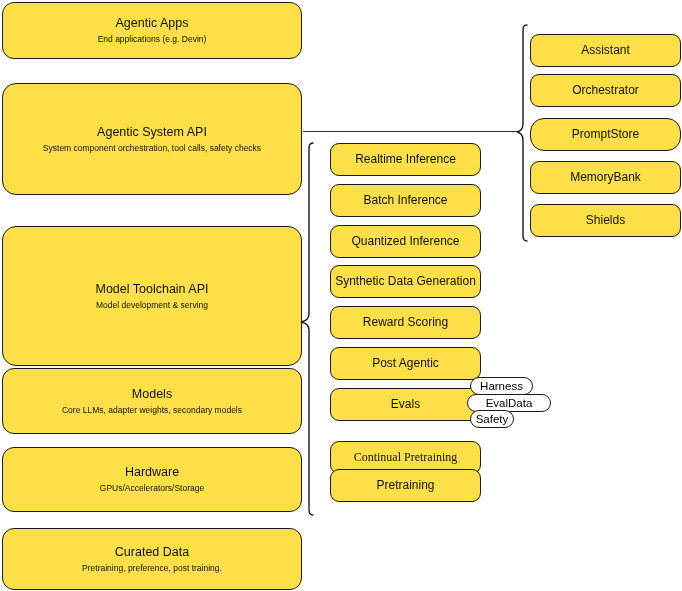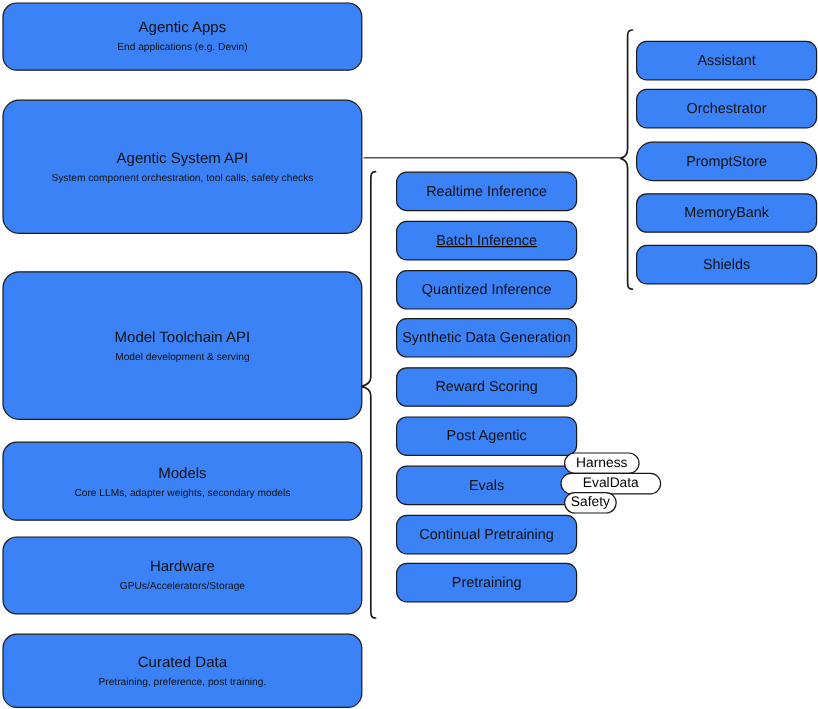--- a/index.html
+++ b/index.html
@@ -6,21 +6,21 @@
   body{
     width:682px;height:591px;position:relative;overflow:hidden;
     font-family:"Liberation Sans","DejaVu Sans",sans-serif;
     color:#000000;
   }
 
   
   .node{
     position:absolute;
     box-sizing:border-box;
-    background:#3b82f6;
+    background:#fde047;
     border:1px solid #1a1a1a;
     border-radius:10px;
     display:flex;
     flex-direction:column;
     align-items:center;
     justify-content:center;
     text-align:center;
   }
   .node .title{
     font-size:12.5px;
@@ -78,21 +78,21 @@
 <div class="node layer" style="top:2px;height:57px;">
   <div class="title">Agentic Apps</div>
   <div class="sub">End applications (e.g. Devin)</div>
 </div>
 
 <div class="node layer tall" style="top:83px;height:112px;">
   <div class="title">Agentic System API</div>
   <div class="sub">System component orchestration, tool calls, safety checks</div>
 </div>
 
-<div class="node layer tall" style="top:226px;height:124px;">
+<div class="node layer tall" style="top:226px;height:140px;">
   <div class="title">Model Toolchain API</div>
   <div class="sub">Model development &amp; serving</div>
 </div>
 
 <div class="node layer" style="top:368px;height:66px;">
   <div class="title">Models</div>
   <div class="sub">Core LLMs, adapter weights, secondary models</div>
 </div>
 
 <div class="node layer" style="top:447px;height:65px;">
@@ -115,39 +115,39 @@
 
 <div class="brace" style="left:300px;top:142px;width:14px;height:374px;">
   <svg width="14" height="374" viewBox="0 0 14 374" fill="none">
     <path d="M13 1 C9 1 9 4 9 8 L9 172 C9 177 6 179 1 180 C6 181 9 183 9 188 L9 366 C9 370 9 373 13 373" stroke="#1a1a1a" stroke-width="1.4" fill="none" stroke-linecap="round"></path>
   </svg>
 </div>
 
 <div class="node chip mid" style="top:143px;">
   <div class="title">Realtime Inference</div>
 </div>
-<div class="node chip mid" style="top:184px;text-decoration:underline;">
+<div class="node chip mid" style="top:184px;">
   <div class="title">Batch Inference</div>
 </div>
 <div class="node chip mid" style="top:225px;">
   <div class="title">Quantized Inference</div>
 </div>
 <div class="node chip mid" style="top:265px;">
   <div class="title">Synthetic Data Generation</div>
 </div>
 <div class="node chip mid" style="top:306px;">
   <div class="title">Reward Scoring</div>
 </div>
 <div class="node chip mid" style="top:347px;">
   <div class="title">Post Agentic</div>
 </div>
 <div class="node chip mid" style="top:388px;">
   <div class="title">Evals</div>
 </div>
-<div class="node chip mid" style="top:429px;">
+<div class="node chip mid" style="top:441px;font-family:Liberation Serif, serif;">
   <div class="title">Continual Pretraining</div>
 </div>
 <div class="node chip mid" style="top:469px;">
   <div class="title">Pretraining</div>
 </div>
 
 <div class="pill" style="left:470px;top:377px;width:63px;">
   <span>Harness</span>
 </div>
 <div class="pill" style="left:467px;top:394px;width:84px;">

